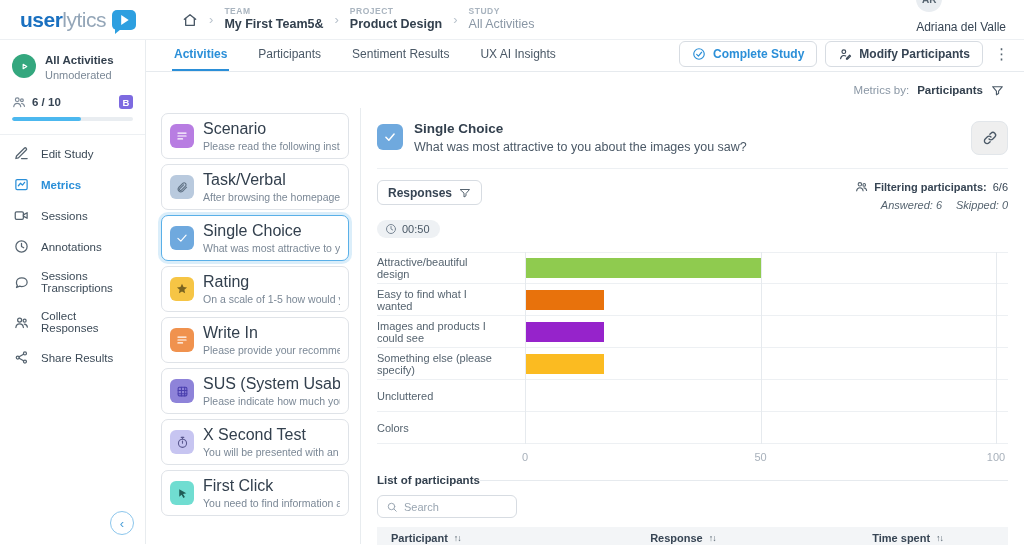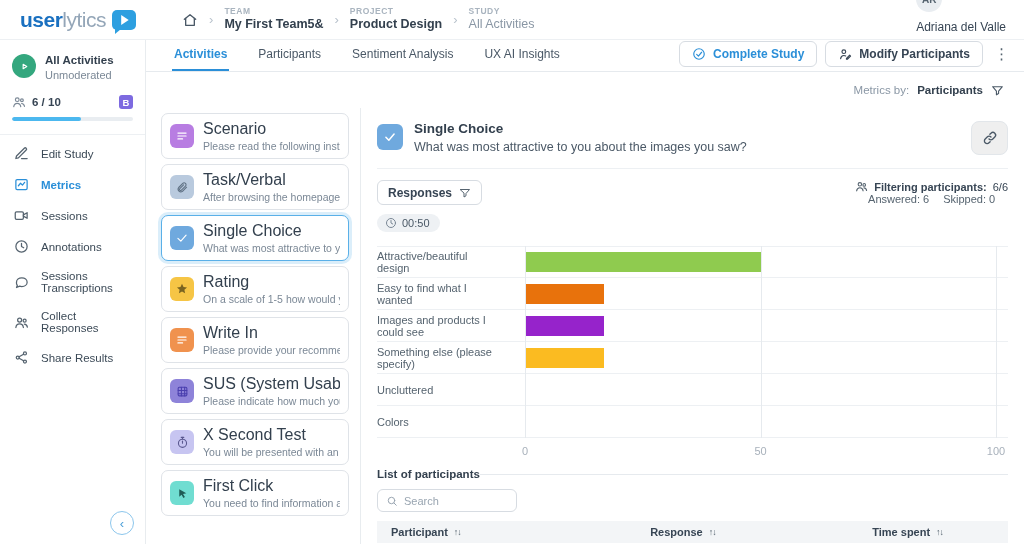--- a/index.html
+++ b/index.html
@@ -77,21 +77,21 @@
   .panel-title { font-size:13.5px; font-weight:700; color:#33404e; }
   .panel-question { font-size:12.5px; color:#4a5866; margin-top:4px; }
   .link-btn { margin-left:auto; width:37px; height:34px; border:1px solid #e2e6ea; border-radius:8px; display:flex; align-items:center; justify-content:center; color:#4a5866; cursor:pointer; flex:none; }
   .panel-hr { border-top:1px solid #edf0f3; margin:13px 0 11px; }
   .responses-row { display:flex; align-items:flex-start; }
   .responses-btn { height:25px; display:flex; align-items:center; gap:7px; border:1px solid #d7dce2; border-radius:6px; background:#fff; padding:0 10px; font-size:12px; font-weight:700; color:#374554; cursor:pointer; }
   .meta-right { margin-left:auto; text-align:right; }
   .meta-line1 { font-size:11px; color:#374554; display:flex; gap:6px; justify-content:flex-end; align-items:center; }
   .meta-line1 .lbl { font-weight:700; }
   .meta-line1 .picon { color:#55636f; display:flex; }
-  .meta-line2 { font-size:11px; color:#55636f; display:flex; gap:14px; justify-content:center; }
+  .meta-line2 { font-size:11px; color:#55636f; margin-top:6px; display:flex; gap:14px; justify-content:flex-end;font-style:italic; }
   .timer-chip { margin-top:9px; align-self:flex-start; display:flex; align-items:center; gap:5px; background:#eef1f4; border-radius:11px; padding:3px 10px 3px 8px; font-size:11px; color:#4a5866; }
   .timer-chip .cicon { color:#7b8896; display:flex; }
 
   
   .chart { margin-top:14px; position:relative; }
   .chart-gridwrap { position:absolute; left:148px; right:12px; top:0; bottom:22px; pointer-events:none; }
   .gridline { position:absolute; top:0; bottom:0; width:1px; background:#e6eaee; }
   .chart-row { display:flex; align-items:center; height:32px; border-bottom:1px solid #edf0f3; }
   .chart-row:first-child { border-top:1px solid #edf0f3; }
   .chart-label { width:148px; font-size:11px; color:#55636f; flex:none; padding-right:27px; }
@@ -262,21 +262,21 @@
         </div>
       </nav>
     <button class="collapse-btn">‹</button>
   </aside>
 
   <main class="content">
     <div class="tabbar">
       <span style="display:flex;gap:27px;align-items:flex-end;">
           <div class="tab active">Activities</div>
           <div class="tab">Participants</div>
-          <div class="tab">Sentiment Analysis</div>
+          <div class="tab">Sentiment Results</div>
           <div class="tab">UX AI Insights</div>
         </span>
       <div class="tab-actions">
         <button class="btn blue">
           <span style="display:flex;">
             <svg width="14" height="14" viewBox="0 0 24 24" fill="none" stroke="currentColor" stroke-width="2" stroke-linecap="round" stroke-linejoin="round">
                 <circle cx="12" cy="12" r="9"></circle>
                 <polyline points="8 12.5 11 15.5 16.5 9"></polyline>
               </svg>
           </span>

